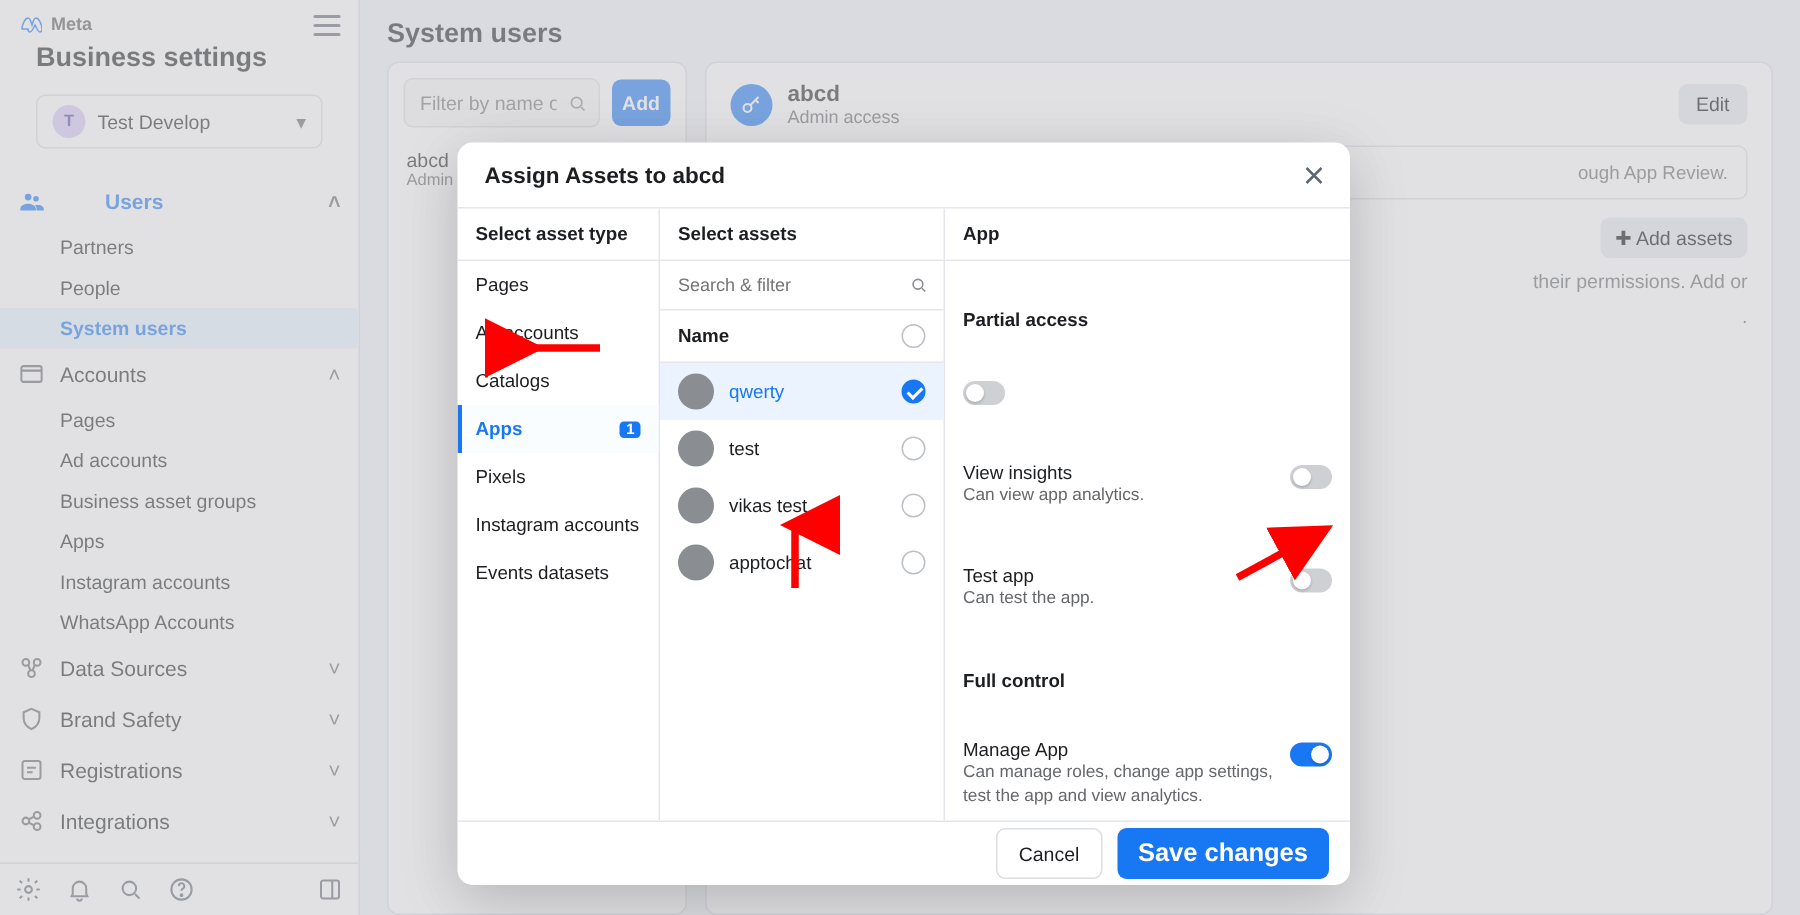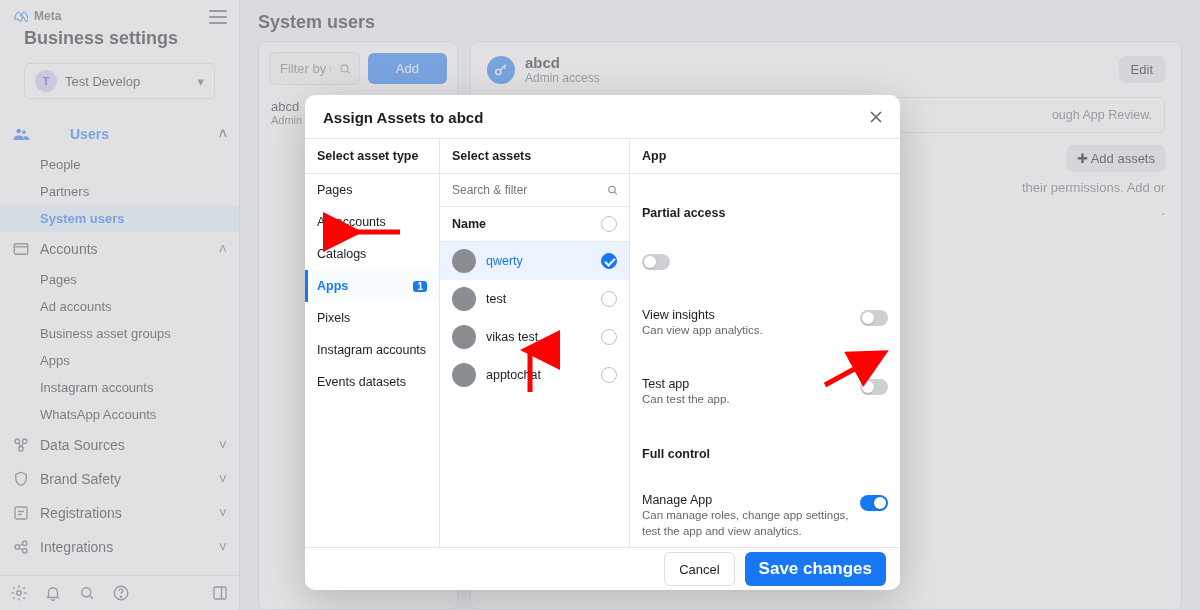--- a/index.html
+++ b/index.html
@@ -163,21 +163,21 @@
   .filter-input{
     flex:1;position:relative;
   }
   .filter-input input{
     width:100%;border:1px solid var(--border-light);border-radius:6px;
     padding:8px 28px 8px 10px;font-size:13px;background:#f7f7f7;
   }
   .filter-input .search-icon{position:absolute;right:8px;top:50%;transform:translateY(-50%);color:#8a8d91;}
   .add-btn{
     background:var(--fb-blue);color:#fff;border:none;border-radius:6px;
-    padding:8px 28px;font-size:13px;font-weight:400;cursor:pointer;
+    padding:8px 7px;font-size:13px;font-weight:700;cursor:pointer;
   }
   .user-entry{
     padding:4px 2px;
     cursor:pointer;
   }
   .user-entry .uname{font-size:13px;font-weight:500;}
   .user-entry .usub{font-size:11px;color:var(--text-secondary);}
 
   .right-panel{
     flex:1;background:#fff;border:1px solid var(--border-light);
@@ -375,22 +375,22 @@
 
     <nav class="nav">
 
       <div class="nav-section-header active">
         <svg class="nav-icon" viewBox="0 0 24 24" fill="currentColor">
             <path d="M9 11a3 3 0 1 0 0-6 3 3 0 0 0 0 6Zm7 1a2.5 2.5 0 1 0 0-5 2.5 2.5 0 0 0 0 5ZM2 19c0-3 3-5 7-5s7 2 7 5v1H2v-1Zm14.5 1v-1c0-1.4-.5-2.6-1.4-3.6 1-.3 2-.4 2.9-.4 2.8 0 5 1.6 5 4v1h-6.5Z"></path>
           </svg>
         <span>Users</span>
         <span class="chev">˄</span>
       </div>
+      <div class="nav-item">Partners</div>
       <div class="nav-item">People</div>
-      <div class="nav-item">Partners</div>
       <div class="nav-item selected">System users</div>
 
       <div class="nav-section-header">
         <svg class="nav-icon" viewBox="0 0 24 24" fill="none" stroke="currentColor" stroke-width="1.8">
             <rect x="3" y="5" width="18" height="14" rx="2"></rect>
             <path d="M3 9h18"></path>
           </svg>
         <span>Accounts</span>
         <span class="chev">˄</span>
       </div>

